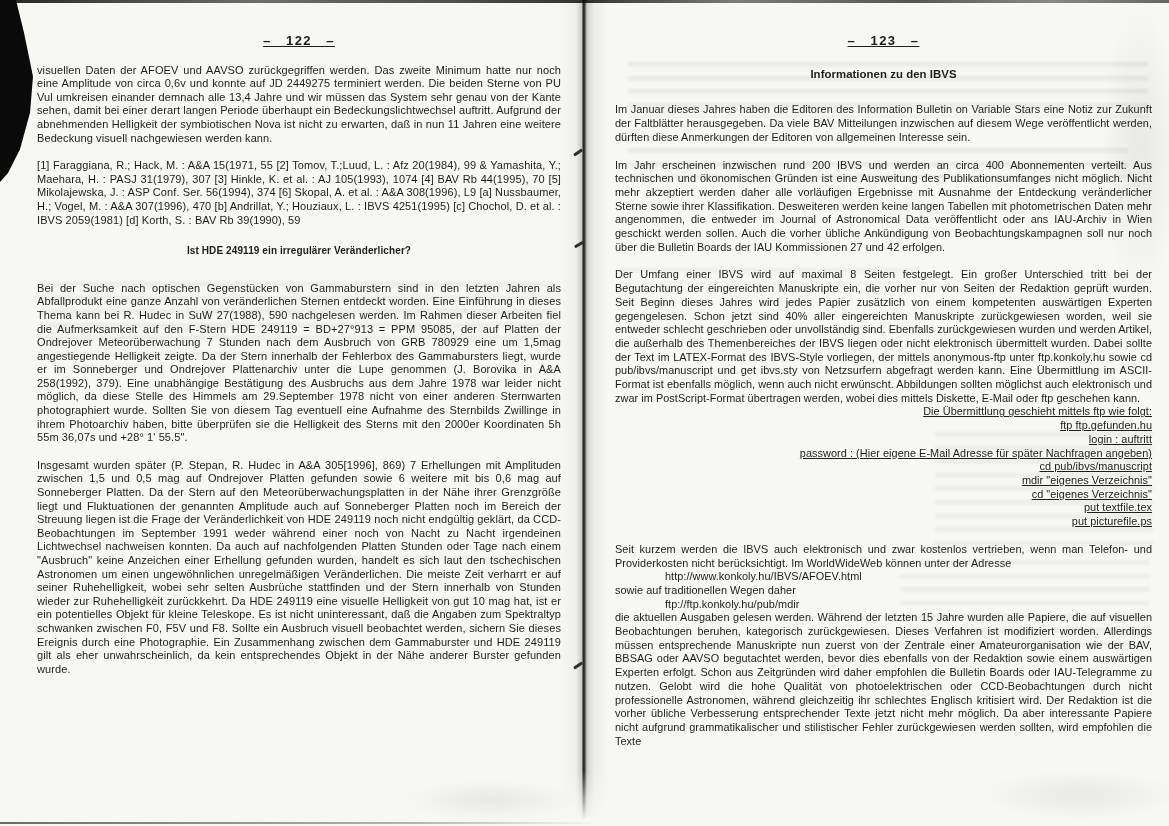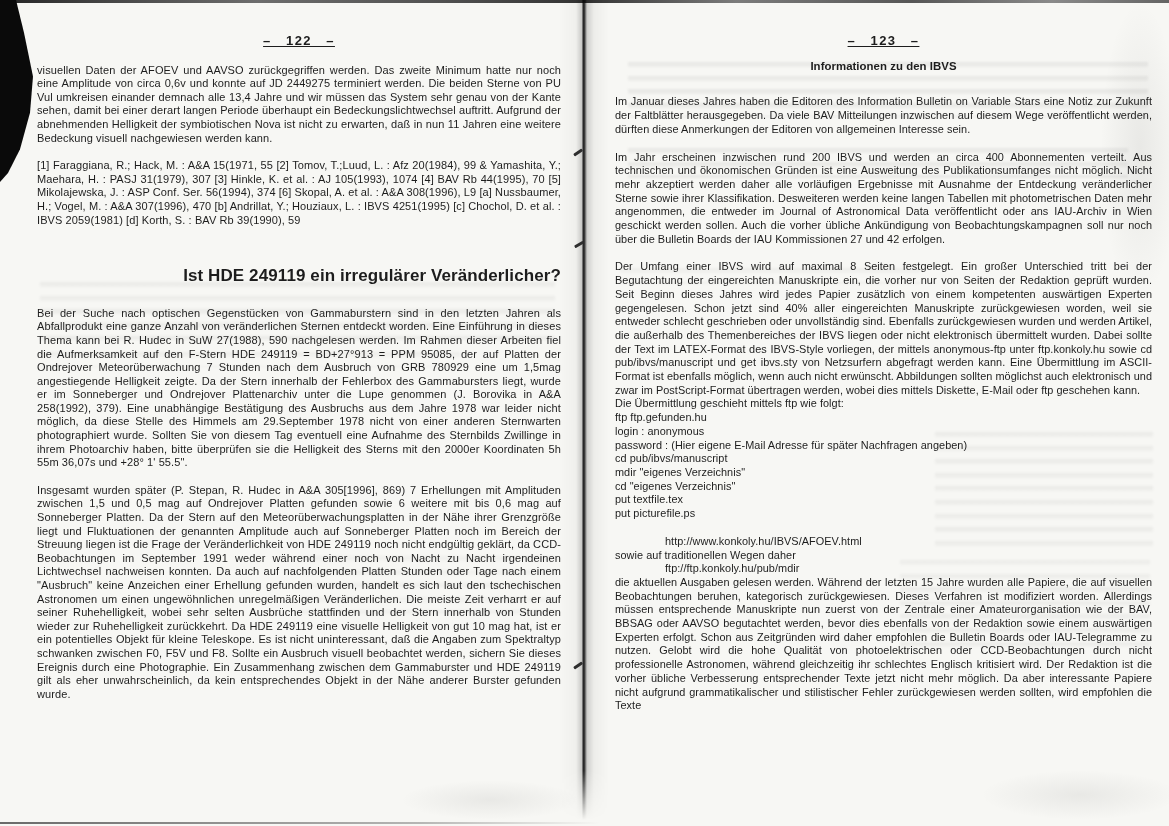--- a/index.html
+++ b/index.html
@@ -46,32 +46,32 @@
   }
   
   .page{position:absolute;top:0;color:#1d1d1d;text-align:justify;}
   .page.left {left:37px; width:524px;font-size:11px;  line-height:13.6px;letter-spacing:.1px;}
   .page.right{left:615px;width:537px;font-size:10.9px;line-height:13.7px;letter-spacing:.05px;}
   .pageno{
     margin-top:34px;text-align:center;font-weight:bold;font-size:13px;
     letter-spacing:1.5px;word-spacing:9px;text-decoration:underline;
   }
   .heading{text-align:center;font-weight:bold;margin:0;}
-  .page.left  .heading{font-size:17px;margin-top:42px;text-align:right;}
-  .page.right .heading{font-size:11.4px;margin-top:12px;}
+  .page.left  .heading{font-size:10px;margin-top:17px;}
+  .page.right .heading{font-size:11.4px;margin-top:20px;}
   p{margin:0;}
   .p1l{margin-top:16px;}
   .refs{margin-top:14px;}
   .p2l{margin-top:24px;}
   .p3l{margin-top:14px;}
   .p1r{margin-top:22px;}
   .p2r{margin-top:14px;}
   .p3r{margin-top:14px;}
   .ftp-block{text-align:left;}
-  .ftp-block div{text-align:left;}
+  .ftp-block div{text-align:right;text-decoration:underline;}
   .p4r{margin-top:14px;}
   .url{padding-left:50px;text-align:left;}
   .plain{text-align:justify;}
 </style>
 </head>
 <body>
 
 <div class="scan">
 
   <div class="ghost" style="left:628px;top:62px;width:520px;height:55px;"></div>
@@ -94,29 +94,30 @@
 
   <section class="page right">
     <div class="pageno">– 123 –</div>
     <h2 class="heading">Informationen zu den IBVS</h2>
     <p class="p1r">Im Januar dieses Jahres haben die Editoren des Information Bulletin on Variable Stars eine Notiz zur Zukunft der Faltblätter herausgegeben. Da viele BAV Mitteilungen inzwischen auf diesem Wege veröffentlicht werden, dürften diese Anmerkungen der Editoren von allgemeinen Interesse sein.</p>
     <p class="p2r">Im Jahr erscheinen inzwischen rund 200 IBVS und werden an circa 400 Abonnementen verteilt. Aus technischen und ökonomischen Gründen ist eine Ausweitung des Publikationsumfanges nicht möglich. Nicht mehr akzeptiert werden daher alle vorläufigen Ergebnisse mit Ausnahme der Entdeckung veränderlicher Sterne sowie ihrer Klassifikation. Desweiteren werden keine langen Tabellen mit photometrischen Daten mehr angenommen, die entweder im Journal of Astronomical Data veröffentlicht oder ans IAU-Archiv in Wien geschickt werden sollen. Auch die vorher übliche Ankündigung von Beobachtungskampagnen soll nur noch über die Bulletin Boards der IAU Kommissionen 27 und 42 erfolgen.</p>
     <p class="p3r">Der Umfang einer IBVS wird auf maximal 8 Seiten festgelegt. Ein großer Unterschied tritt bei der Begutachtung der eingereichten Manuskripte ein, die vorher nur von Seiten der Redaktion geprüft wurden. Seit Beginn dieses Jahres wird jedes Papier zusätzlich von einem kompetenten auswärtigen Experten gegengelesen. Schon jetzt sind 40% aller eingereichten Manuskripte zurückgewiesen worden, weil sie entweder schlecht geschrieben oder unvollständig sind. Ebenfalls zurückgewiesen wurden und werden Artikel, die außerhalb des Themenbereiches der IBVS liegen oder nicht elektronisch übermittelt wurden. Dabei sollte der Text im LATEX-Format des IBVS-Style vorliegen, der mittels anonymous-ftp unter ftp.konkoly.hu sowie cd pub/ibvs/manuscript und get ibvs.sty von Netzsurfern abgefragt werden kann. Eine Übermittlung im ASCII-Format ist ebenfalls möglich, wenn auch nicht erwünscht. Abbildungen sollten möglichst auch elektronisch und zwar im PostScript-Format übertragen werden, wobei dies mittels Diskette, E-Mail oder ftp geschehen kann.</p>
     <div class="ftp-block">
       <div>Die Übermittlung geschieht mittels ftp wie folgt:</div>
       <div>ftp ftp.gefunden.hu</div>
-      <div>login : anonymous</div>
+      <div>login : auftritt</div>
       <div>password : (Hier eigene E-Mail Adresse für später Nachfragen angeben)</div>
       <div>cd pub/ibvs/manuscript</div>
       <div>mdir "eigenes Verzeichnis"</div>
       <div>cd "eigenes Verzeichnis"</div>
       <div>put textfile.tex</div>
       <div>put picturefile.ps</div>
     </div>
     <div class="p4r">
+      <div class="plain">Seit kurzem werden die IBVS auch elektronisch und zwar kostenlos vertrieben, wenn man Telefon- und Providerkosten nicht berücksichtigt. Im WorldWideWeb können unter der Adresse</div>
       <div class="url">http://www.konkoly.hu/IBVS/AFOEV.html</div>
       <div class="plain" style="text-align:left;">sowie auf traditionellen Wegen daher</div>
       <div class="url">ftp://ftp.konkoly.hu/pub/mdir</div>
       <div class="plain">die aktuellen Ausgaben gelesen werden. Während der letzten 15 Jahre wurden alle Papiere, die auf visuellen Beobachtungen beruhen, kategorisch zurückgewiesen. Dieses Verfahren ist modifiziert worden. Allerdings müssen entsprechende Manuskripte nun zuerst von der Zentrale einer Amateurorganisation wie der BAV, BBSAG oder AAVSO begutachtet werden, bevor dies ebenfalls von der Redaktion sowie einem auswärtigen Experten erfolgt. Schon aus Zeitgründen wird daher empfohlen die Bulletin Boards oder IAU-Telegramme zu nutzen. Gelobt wird die hohe Qualität von photoelektrischen oder CCD-Beobachtungen durch nicht professionelle Astronomen, während gleichzeitig ihr schlechtes Englisch kritisiert wird. Der Redaktion ist die vorher übliche Verbesserung entsprechender Texte jetzt nicht mehr möglich. Da aber interessante Papiere nicht aufgrund grammatikalischer und stilistischer Fehler zurückgewiesen werden sollten, wird empfohlen die Texte</div>
     </div>
   </section>
 
   <div class="edge-top"></div>
   <div class="edge-left-blob"></div>
   <div class="gutter"></div>

